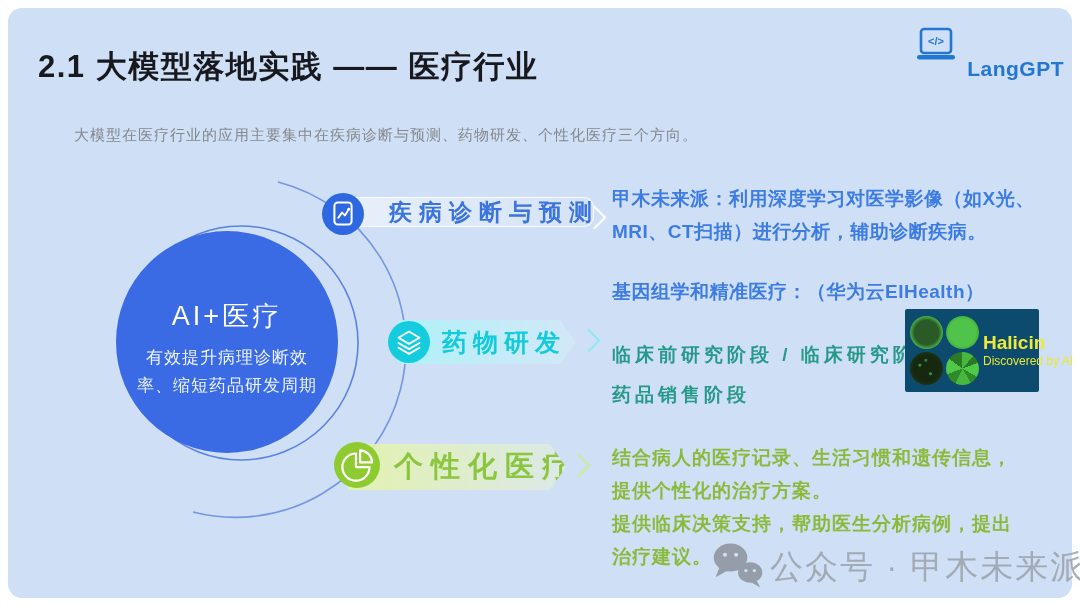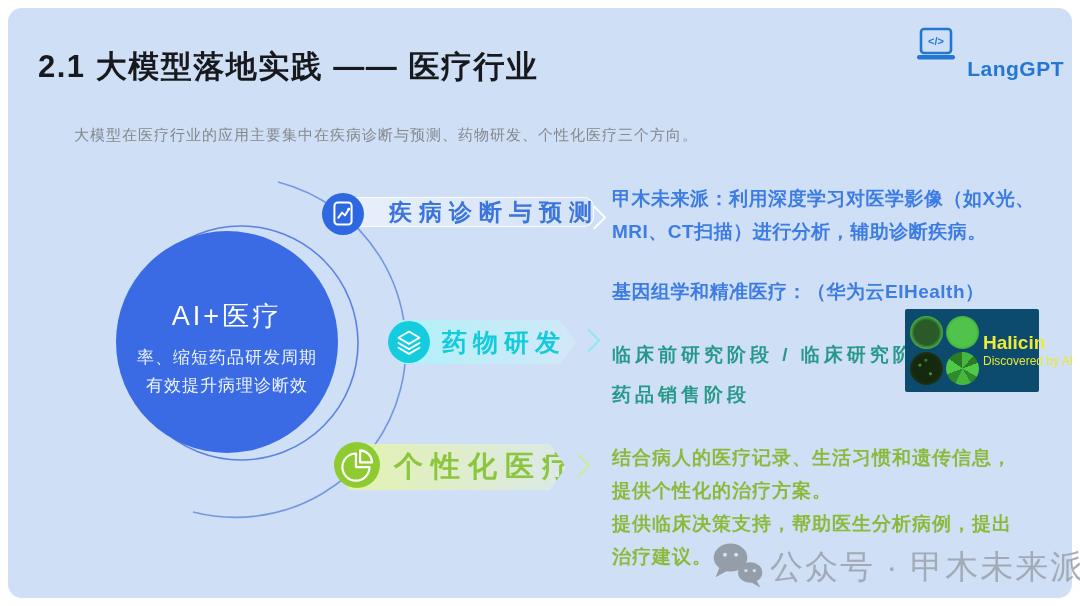--- a/index.html
+++ b/index.html
@@ -109,22 +109,22 @@
     <span class="logo-text">LangGPT</span>
   </div>
 
   <svg class="abs diagram-svg" width="700" height="606" viewBox="0 0 700 606">
     <path d="M 278 182 A 170 170 0 0 1 193 512" fill="none" stroke="#6a8fe0" stroke-width="1.6" opacity="0.9"></path>
     <circle cx="241" cy="343" r="117" fill="none" stroke="#5b82e2" stroke-width="1.6"></circle>
     <circle cx="227" cy="342" r="111" fill="#3a6be4"></circle>
   </svg>
   <div class="abs center-title">AI+医疗</div>
   <div class="abs center-desc">
+    <div>有效提升病理诊断效</div>
     <div>率、缩短药品研发周期</div>
-    <div>有效提升病理诊断效</div>
   </div>
 
   <div class="abs banner banner1">
     <span class="blabel blabel1">疾病诊断与预测</span>
   </div>
   <div class="abs chev chev1"></div>
   <div class="abs bicon bicon1">
     <svg width="42" height="42" viewBox="0 0 44 44">
       <rect x="13" y="10" width="18" height="23" rx="3.5" fill="none" stroke="#fff" stroke-width="2.1"></rect>
       <polyline points="17 26 21 20.5 24 23.5 28 17" fill="none" stroke="#fff" stroke-width="2" stroke-linecap="round" stroke-linejoin="round"></polyline>

